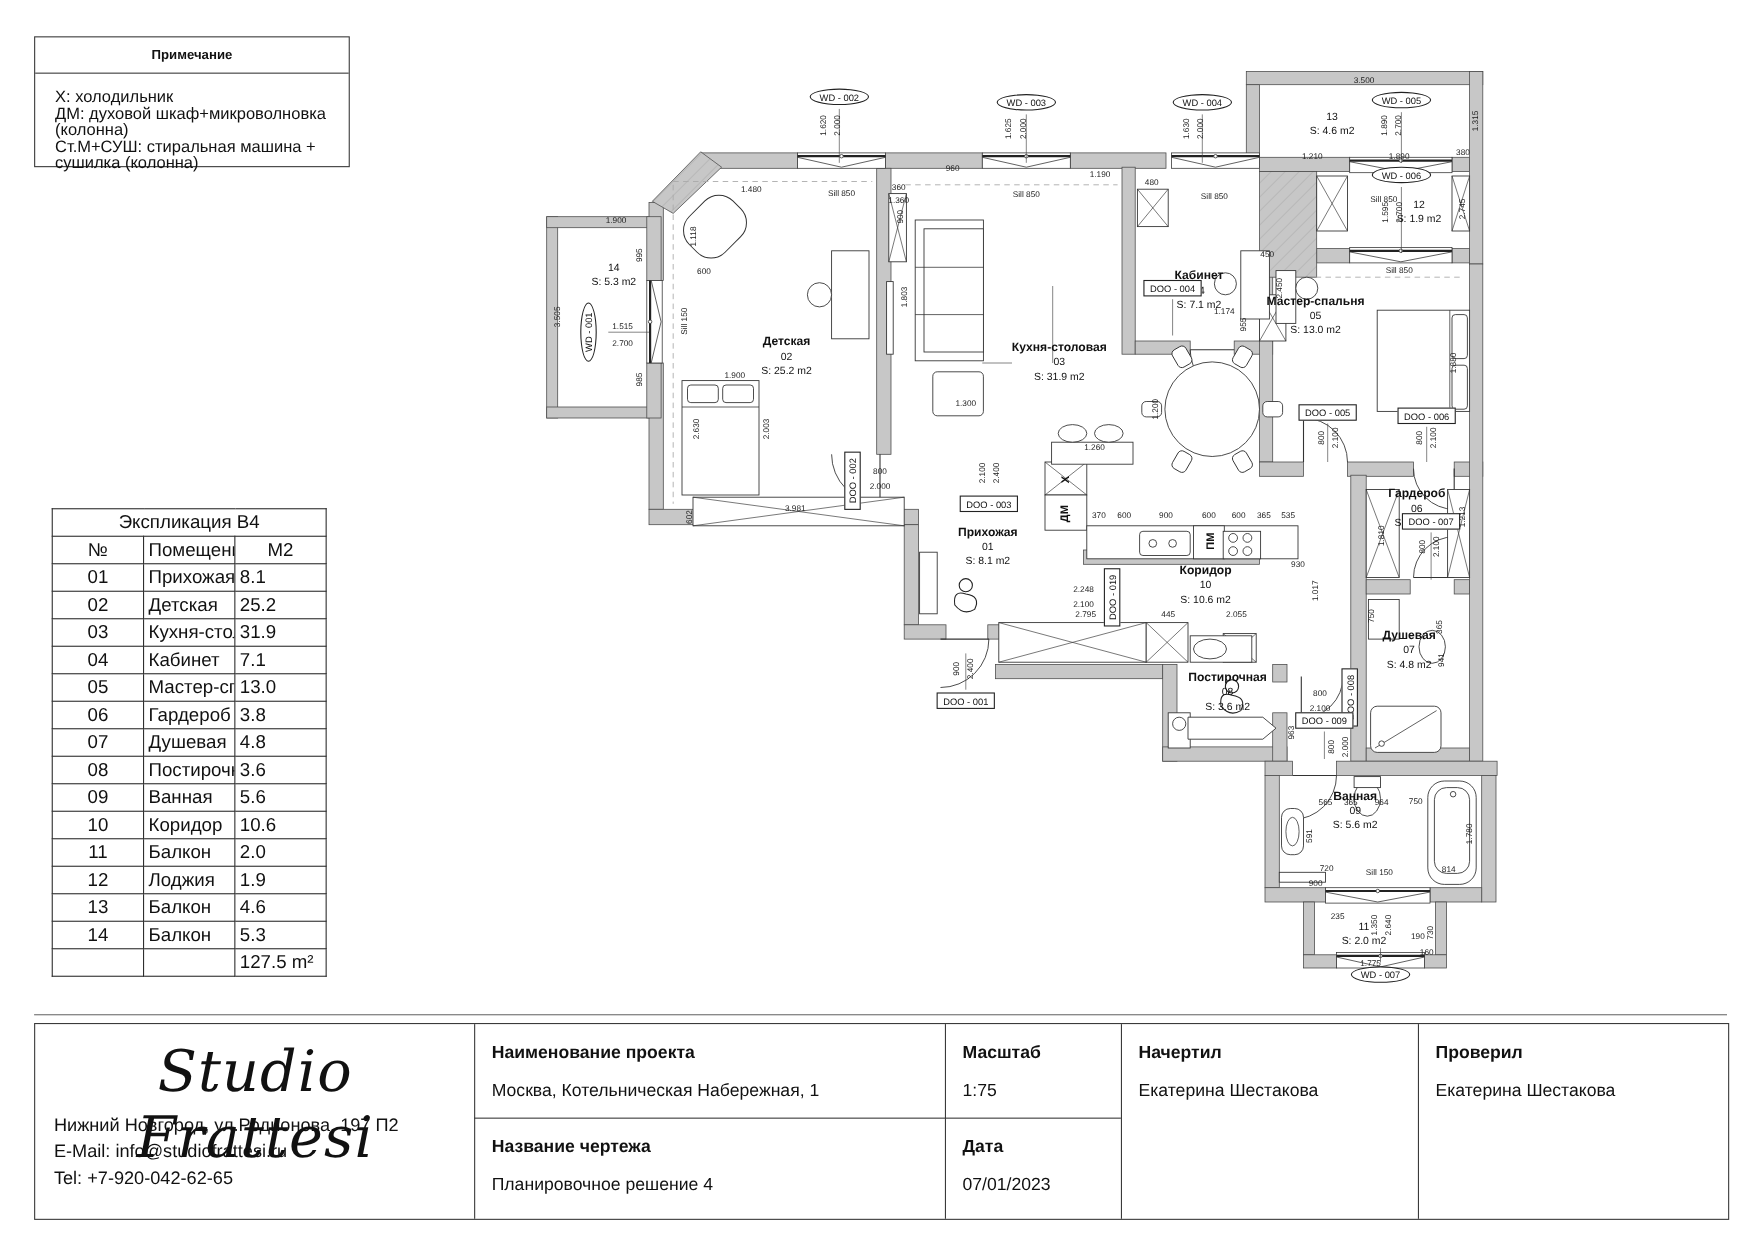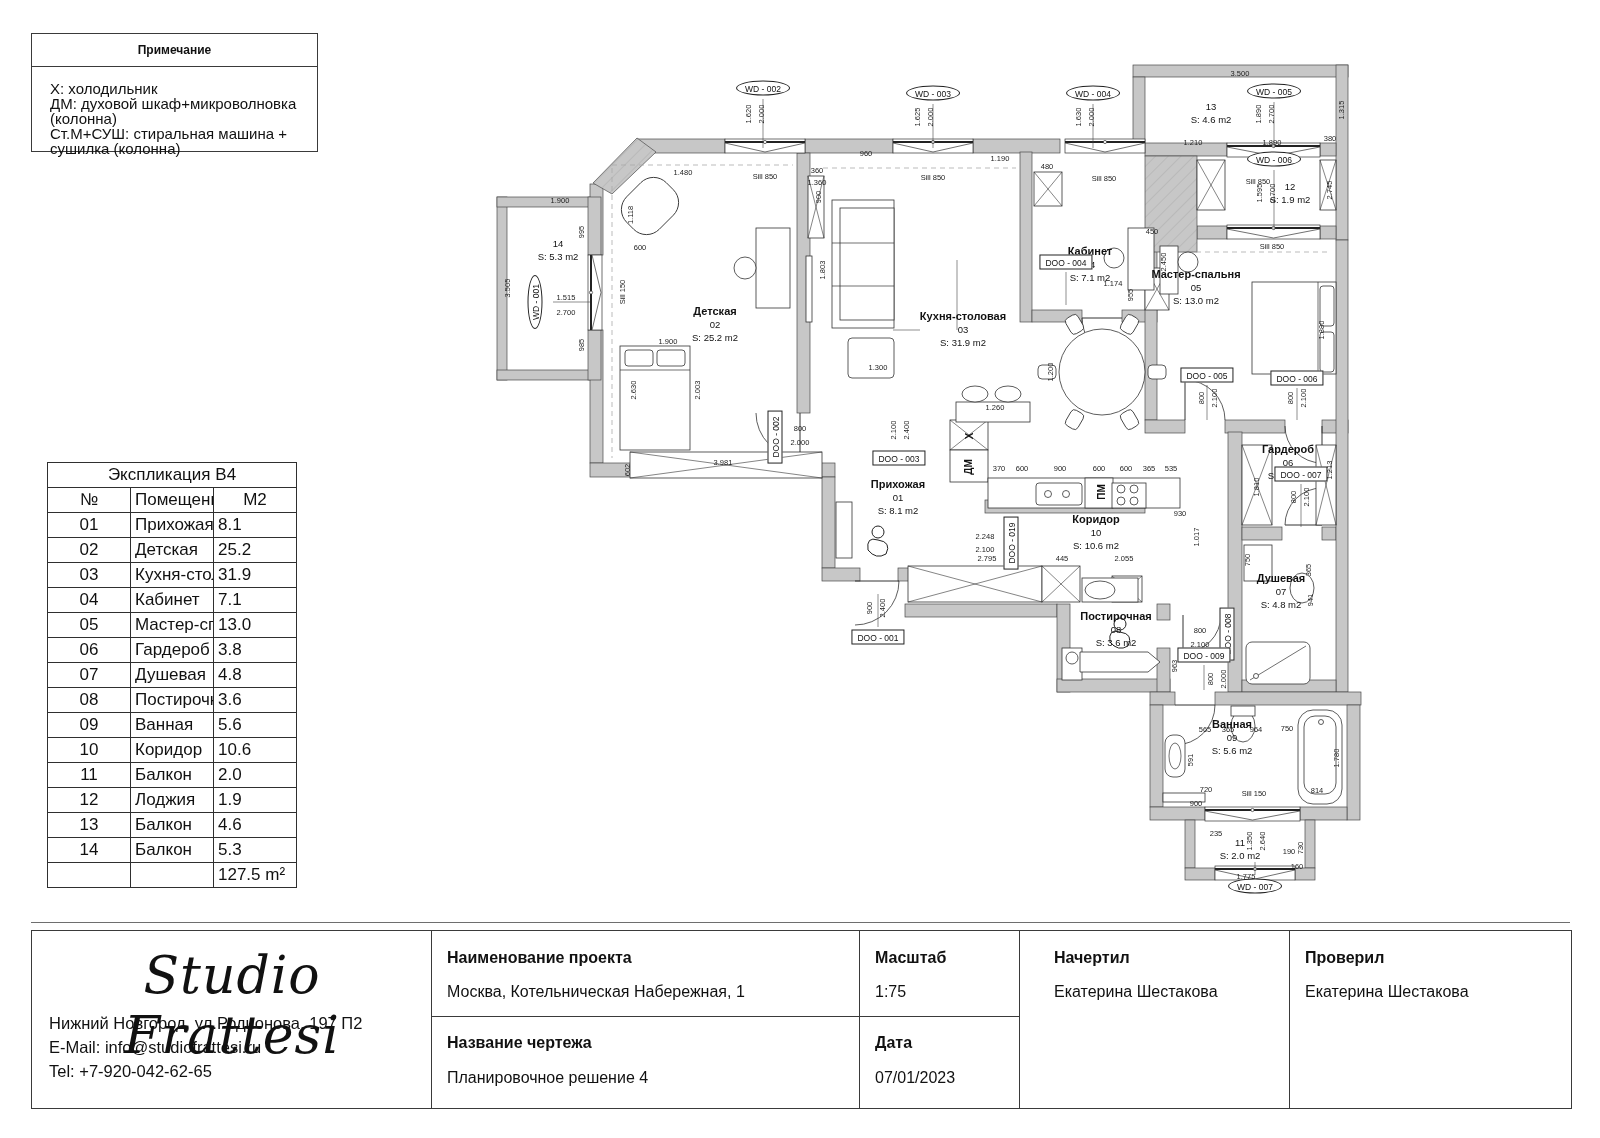--- a/index.html
+++ b/index.html
@@ -597,21 +597,21 @@
       <div class="tb-val" style="position:absolute;left:16px;top:138px;">Планировочное решение 4</div>
     </div>
 
     <div class="tb-cell" style="left:827px;width:160px;">
       <div class="tb-label" style="position:absolute;left:16px;top:18px;">Масштаб</div>
       <div class="tb-val" style="position:absolute;left:16px;top:52px;">1:75</div>
       <div class="tb-label" style="position:absolute;left:16px;top:103px;">Дата</div>
       <div class="tb-val" style="position:absolute;left:16px;top:138px;">07/01/2023</div>
     </div>
 
-    <div class="tb-cell" style="left:987px;width:270px;margin-left:19px;">
+    <div class="tb-cell" style="left:987px;width:270px;">
       <div class="tb-label" style="position:absolute;left:16px;top:18px;">Начертил</div>
       <div class="tb-val" style="position:absolute;left:16px;top:52px;">Екатерина Шестакова</div>
     </div>
 
     <div class="tb-cell" style="left:1257px;width:282px;">
       <div class="tb-label" style="position:absolute;left:16px;top:18px;text-align:center;">Проверил</div>
       <div class="tb-val" style="position:absolute;left:16px;top:52px;">Екатерина Шестакова</div>
     </div>
   </div>
 </div>

